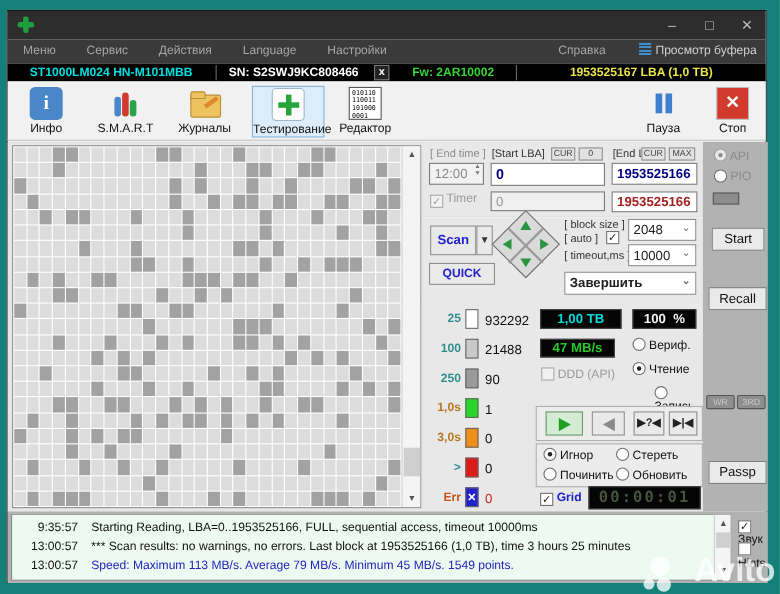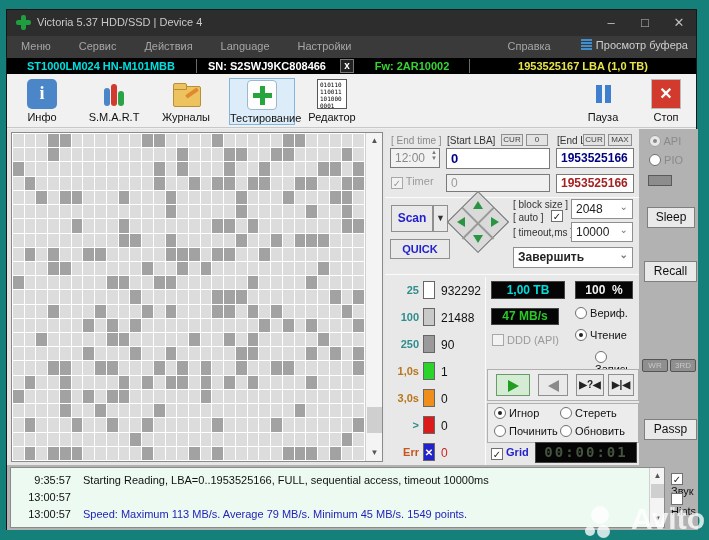--- a/index.html
+++ b/index.html
@@ -128,21 +128,20 @@
   #avito .c2 { position:absolute; left:-2px; bottom:2px; width:10px; height:10px; border-radius:50%; background:rgba(255,255,255,0.78); }
   #avito .c3 { position:absolute; left:10px; bottom:0px; width:13px; height:13px; border-radius:50%; background:rgba(255,255,255,0.78); }
 </style>
 </head>
 <body>
 
 <div id="window">
 
   <div id="titlebar">
     <span class="green-cross"></span>
-    <span class="title">Victoria 5.37 HDD/SSD | Device 4</span>
     <span class="win-btn" style="right:68px;">–</span>
     <span class="win-btn" style="right:34px;">□</span>
     <span class="win-btn" style="right:0;">✕</span>
   </div>
 
   <div id="menubar">
     <span class="menu-item">Меню</span>
     <span class="menu-item">Сервис</span>
     <span class="menu-item">Действия</span>
     <span class="menu-item">Language</span>
@@ -1009,36 +1008,37 @@
       <div class="groupbox" style="left:102px;top:316px;width:152px;height:20px;border:none;background:transparent;">
         <span style="position:absolute;left:4px;top:1px;"><span class="cb on"></span> <span class="ctl-lab" style="color:#2222cc;font-weight:bold;">Grid</span></span>
         <span class="lcd" style="left:48px;top:-3px;width:102px;height:21px;line-height:19px;color:#45543f;font-size:14px;font-family:'DejaVu Sans Mono',monospace;letter-spacing:2px;">00:00:01</span>
       </div>
     </div>
 
     <div id="sidecol">
       <span style="position:absolute;left:10px;top:6px;"><span class="rd dis on"></span> <span style="color:#8a8a8a;">API</span></span>
       <span style="position:absolute;left:10px;top:25px;"><span class="rd" style="background:#fff;"></span> <span style="color:#8a8a8a;">PIO</span></span>
       <span style="position:absolute;left:9px;top:46px;width:24px;height:11px;background:#8d8d8d;border:1px solid #5a5a5a;"></span>
-      <span class="side-btn" style="left:8px;top:78px;width:48px;height:21px;line-height:19px;">Sleep</span>
+      <span class="side-btn" style="left:8px;top:78px;width:48px;height:21px;line-height:19px;">Start</span>
       <span class="side-btn" style="left:5px;top:132px;width:53px;height:21px;line-height:19px;">Recall</span>
       <span class="side-btn dark" style="left:3px;top:230px;width:26px;height:13px;line-height:11px;">WR</span>
       <span class="side-btn dark" style="left:31px;top:230px;width:26px;height:13px;line-height:11px;">3RD</span>
       <span class="side-btn" style="left:5px;top:290px;width:53px;height:21px;line-height:19px;">Passp</span>
     </div>
   </div>
 
   <div id="logwrap">
     <div id="logbox">
       <div class="log-row" style="top:4px;">
         <span class="log-time">9:35:57</span>
         <span class="log-text">Starting Reading, LBA=0..1953525166, FULL, sequential access, timeout 10000ms</span>
       </div>
       <div class="log-row" style="top:21px;">
         <span class="log-time">13:00:57</span>
+        <span class="log-text">*** Scan results: no warnings, no errors. Last block at 1953525166 (1,0 TB), time 3 hours 25 minutes</span>
       </div>
       <div class="log-row" style="top:38px;">
         <span class="log-time">13:00:57</span>
         <span class="log-text blue">Speed: Maximum 113 MB/s. Average 79 MB/s. Minimum 45 MB/s. 1549 points.</span>
       </div>
       <div id="log-scroll">
         <span class="sb-arrow" style="top:0;width:15px;">▲</span>
         <span class="sb-thumb" style="top:16px;height:14px;width:13px;"></span>
         <span class="sb-arrow" style="bottom:0;width:15px;">▼</span>
       </div>

